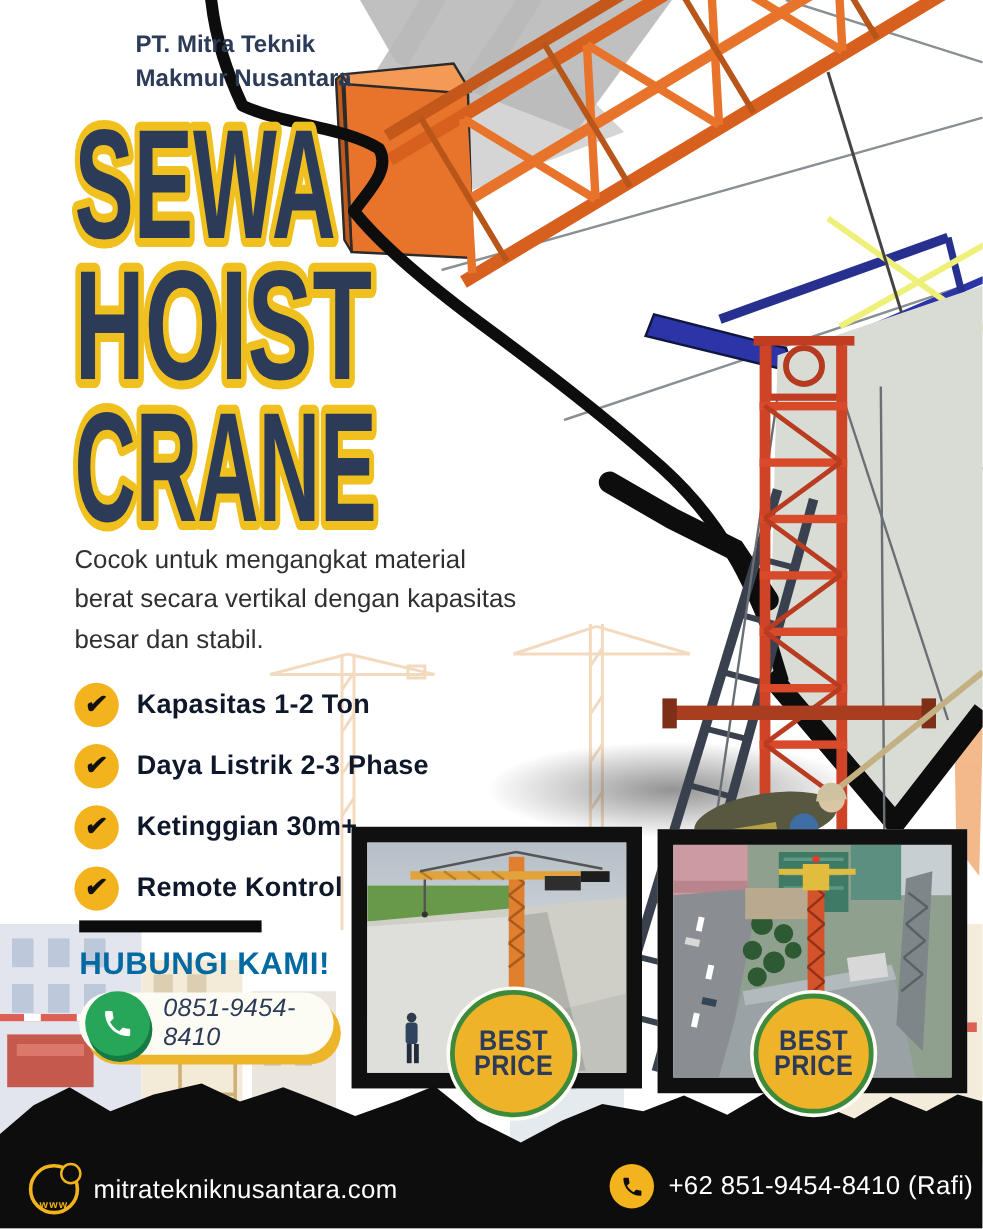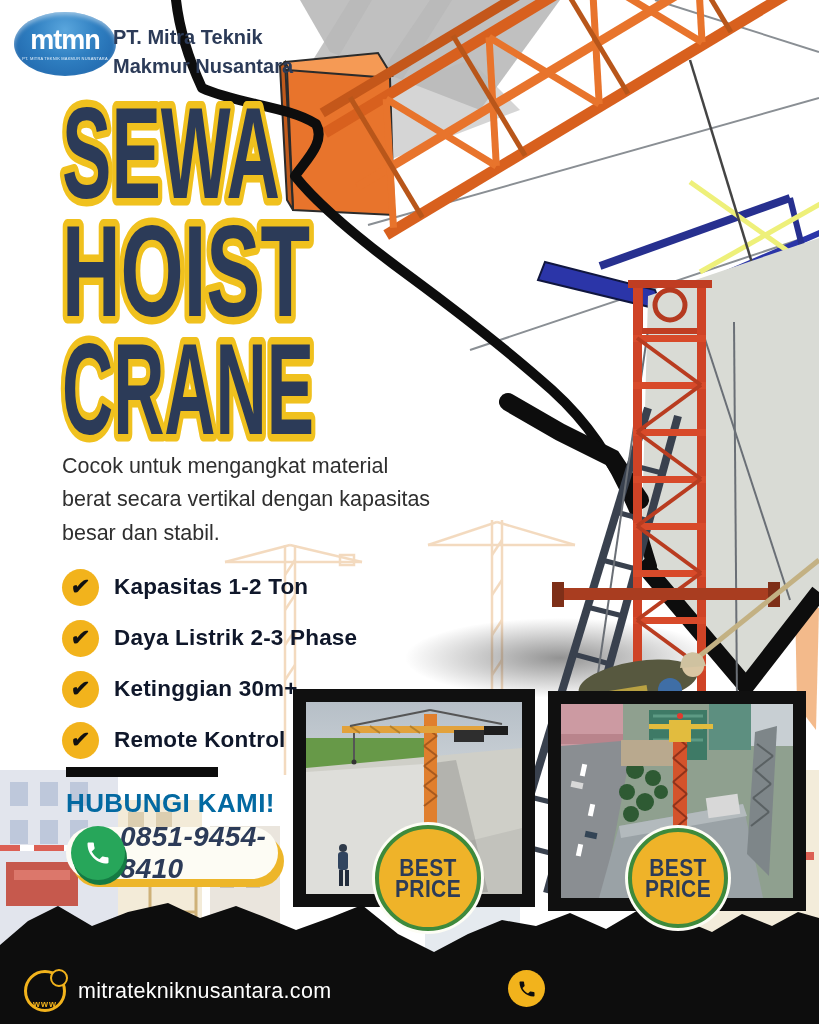--- a/index.html
+++ b/index.html
@@ -26,21 +26,21 @@
   .check-badge span{color:#111;font-size:22px;font-weight:700;transform:skewX(-8deg);}
   .feature-label{font-size:22.5px;font-weight:800;color:#0f172a;letter-spacing:.2px;}
 
   .divider-bar{position:absolute;left:66px;top:767px;width:152px;height:10px;background:#0c0c0c;z-index:3;}
   .contact-heading{position:absolute;left:66px;top:788px;z-index:3;margin:0;font-size:26px;font-weight:800;color:#0369a1;letter-spacing:.4px;}
 
   .wa-pill{position:absolute;left:66px;top:827px;width:212px;height:52px;background:#fdfcf4;border-radius:28px;
            z-index:4;box-shadow:6px 8px 0 #edb62a;display:flex;align-items:center;pointer-events:auto;cursor:pointer;}
   .wa-circle{position:absolute;left:5px;top:-1px;width:54px;height:54px;border-radius:50%;background:#27a65a;
              box-shadow:2px 5px 0 #157a43;display:flex;align-items:center;justify-content:center;}
-  .wa-number{margin-left:54px;font-size:28px;font-weight:700;font-style:italic;color:#2c3b58;letter-spacing:.3px;}
+  .wa-number{margin-left:70px;font-size:21px;font-weight:400;font-style:italic;color:#2c3b58;letter-spacing:.3px;}
 
   
   .photo{position:absolute;border:13px solid #101010;background:#dadada;z-index:2;overflow:hidden;}
   .photo1{left:293px;top:689px;width:216px;height:192px;}
   .photo2{left:548px;top:691px;width:232px;height:194px;}
   .photo svg{display:block;}
 
   
   .bp-badge{position:absolute;border-radius:50%;background:#efb329;border:4px solid #3e8a3c;
             box-shadow:0 0 0 3px #fdfdf5;display:flex;flex-direction:column;align-items:center;justify-content:center;
@@ -281,24 +281,20 @@
       <g transform="rotate(-9 640 682)">
         <ellipse cx="638" cy="682" rx="60" ry="21" fill="#57583f"></ellipse>
         <rect x="600" y="686" width="46" height="11" fill="#d8b944" opacity="0.75"></rect>
       </g>
       <circle cx="670" cy="690" r="12" fill="#3f6ea6"></circle>
       <circle cx="693" cy="666" r="11" fill="#d9c6a3"></circle>
       <path d="M681,662 A 12 12 0 0 1 704,660 L706,666 L680,668 Z" fill="#cfc2a0"></path>
     </g>
   </svg>
 
-  <div class="logo">
-    <div class="logo-main">mtmn</div>
-    <div class="logo-sub">PT. MITRA TEKNIK MAKMUR NUSANTARA</div>
-  </div>
   <div class="company">
     <div>PT. Mitra Teknik</div>
     <div>Makmur Nusantara</div>
   </div>
 
   <svg class="title-svg" width="360" height="390" viewBox="0 0 360 390">
     <g font-family="Liberation Sans, sans-serif" font-weight="700" fill="#2c3b58" stroke="#f0c11e" stroke-width="15" stroke-linejoin="round" paint-order="stroke" font-size="130">
       <text x="10" y="120" textLength="218" lengthAdjust="spacingAndGlyphs">SEWA</text>
       <text x="10" y="238" textLength="248" lengthAdjust="spacingAndGlyphs">HOIST</text>
       <text x="10" y="356" textLength="252" lengthAdjust="spacingAndGlyphs">CRANE</text>
@@ -477,15 +473,16 @@
       <span class="globe-dot"></span>
     </span>
     <span class="footer-text">mitratekniknusantara.com</span>
   </div>
   <div class="footer-item footer-phone">
     <span class="phone-icon">
       <svg width="20" height="20" viewBox="0 0 24 24">
         <path fill="#0d0d0d" d="M6.6 10.8c1.4 2.8 3.8 5.1 6.6 6.6l2.2-2.2c.3-.3.7-.4 1-.2 1.1.4 2.3.6 3.6.6.6 0 1 .4 1 1V20c0 .6-.4 1-1 1C10.6 21 3 13.4 3 4c0-.6.4-1 1-1h3.5c.6 0 1 .4 1 1 0 1.2.2 2.4.6 3.6.1.3 0 .7-.2 1l-2.3 2.2z"></path>
       </svg>
     </span>
+    <span class="footer-text">+62 851-9454-8410 (Rafi)</span>
   </div>
 
 </div>
 
 </body></html>

